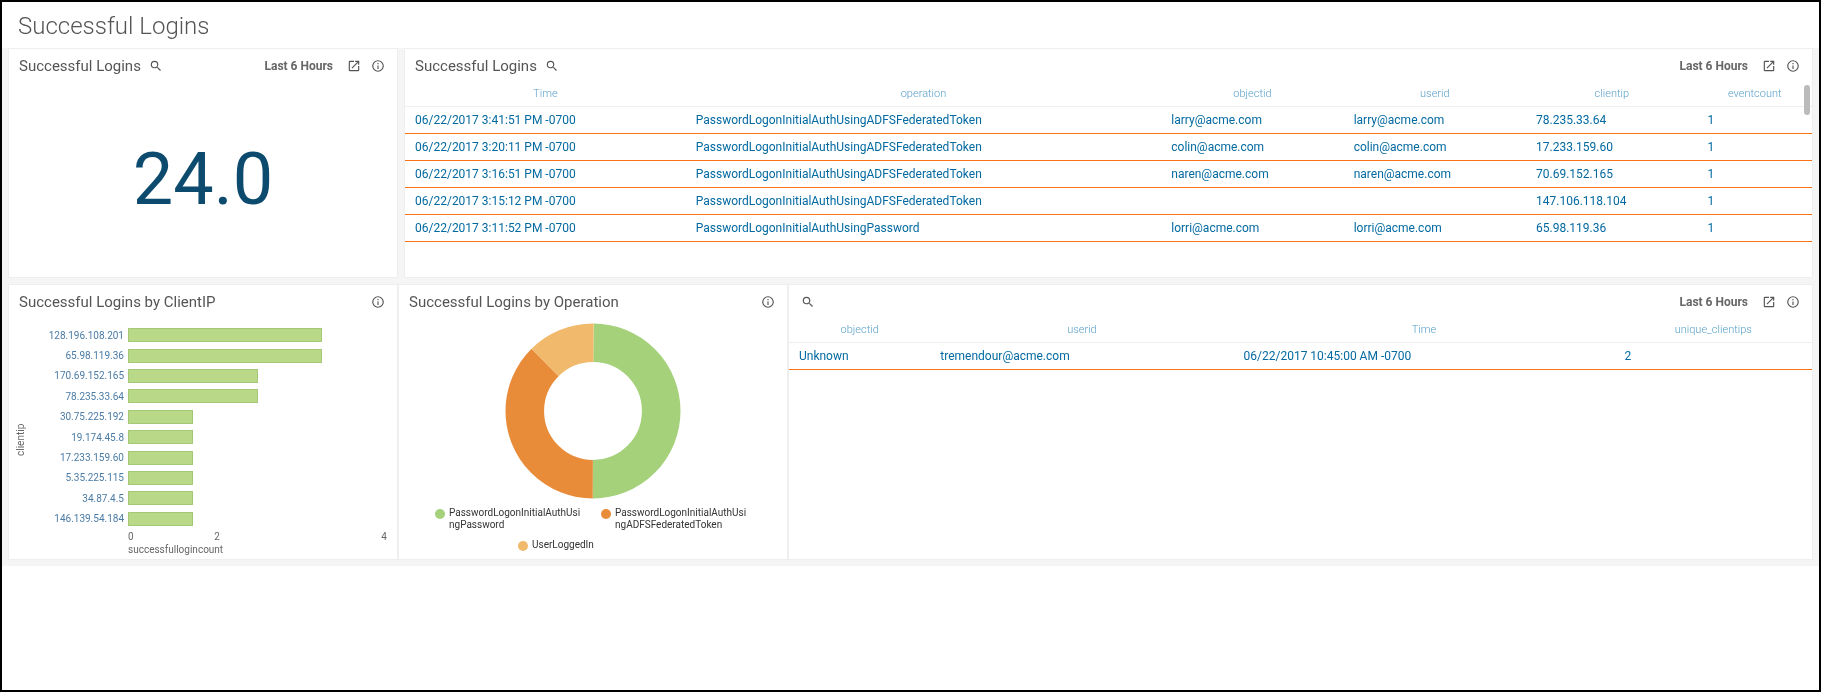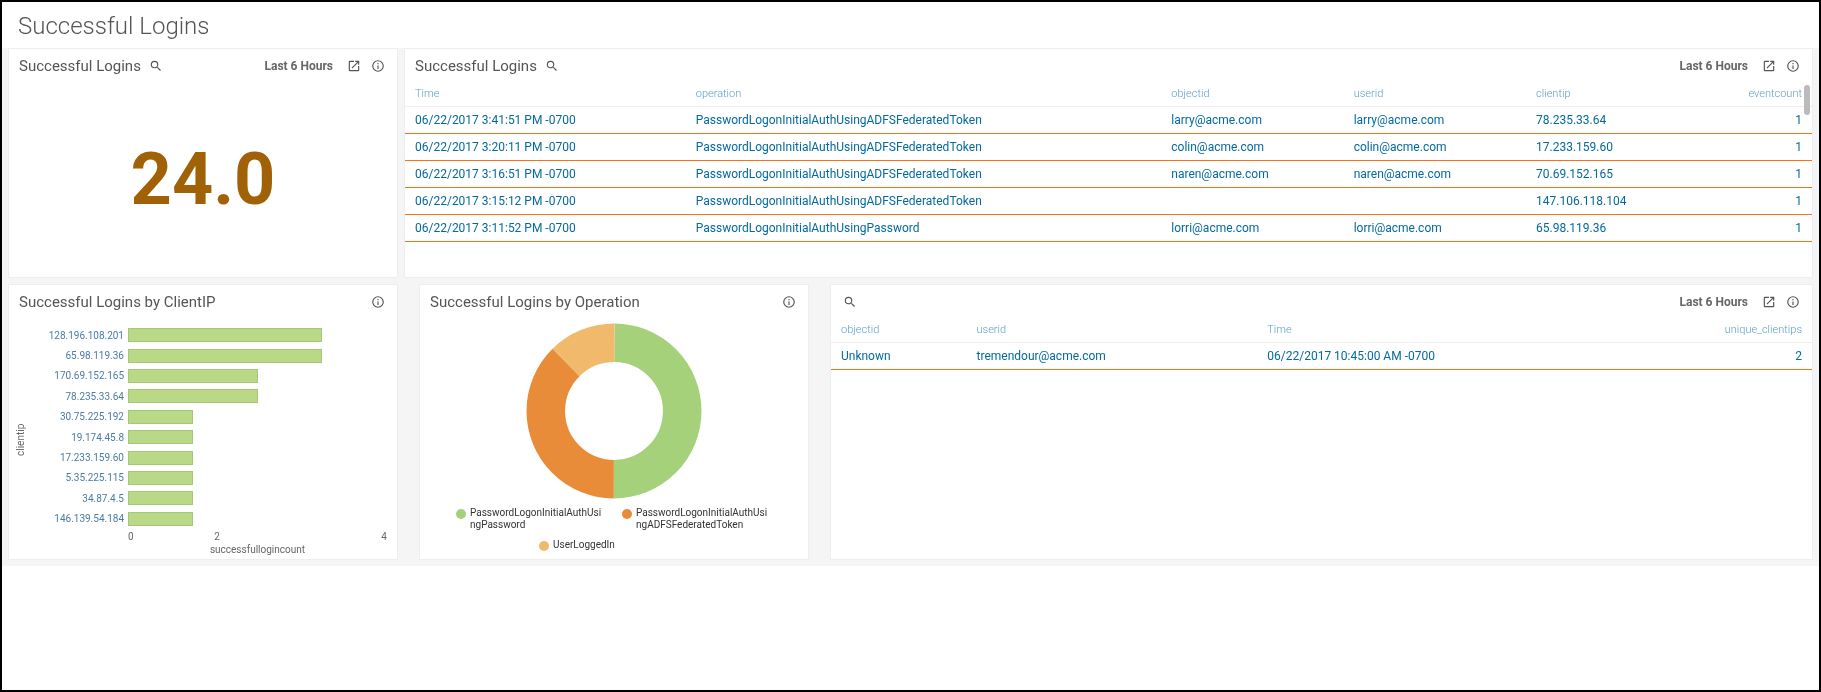--- a/index.html
+++ b/index.html
@@ -53,51 +53,51 @@
     color: #555;
     cursor: pointer;
   }
   .icon-btn svg { width: 14px; height: 14px; fill: currentColor; }
   .big-number {
     flex: 1;
     display: flex;
     align-items: center;
     justify-content: center;
     font-size: 72px;
-    font-weight: 700;
-    color: #a16207;
+    font-weight: 400;
+    color: #0c4a6e;
   }
   
   .table-scroll { flex: 1; overflow-y: auto; position: relative; }
   .scroll-indicator {
     position: absolute; right: 2px; top: 4px; width: 6px; height: 30px;
     background: #bbb; border-radius: 3px;
   }
   table { width: 100%; border-collapse: collapse; font-size: 12px; }
   thead th {
-    text-align: left;
+    text-align: center;
     font-weight: 300;
     color: #5aa0c8;
     padding: 6px 10px;
     font-size: 11px;
     border-bottom: 1px solid #eee;
   }
-  thead th.num, tbody td.num { text-align: right; }
+  thead th.num, tbody td.num { }
   tbody td {
     padding: 6px 10px;
     border-bottom: 1px solid #f97316;
     color: #0369a1;
     white-space: nowrap;
   }
   
   .row2 {
     grid-column: 1 / -1;
     display: grid;
     grid-template-columns: 390px 390px 1fr;
-    gap: 21px;
+    gap: 0;
   }
   
   .barchart {
     flex: 1;
     display: flex;
     padding: 8px 10px 4px 4px;
   }
   .y-axis-label {
     writing-mode: vertical-rl;
     transform: rotate(180deg);
@@ -108,21 +108,21 @@
   }
   .bar-area { flex: 1; display: flex; flex-direction: column; }
   .bars { flex: 1; display: flex; flex-direction: column; justify-content: space-around; position: relative; }
   .bar-row { display: flex; align-items: center; height: 18px; }
   .bar-label { width: 100px; text-align: right; font-size: 10px; color: #4a7ba5; padding-right: 4px; white-space: nowrap; overflow: hidden; }
   .bar-track { flex: 1; height: 14px; background: transparent; position: relative; }
   .bar-fill { height: 100%; background: #b9d989; border: 1px solid #a5c877; }
   .x-axis { display: flex; margin-left: 100px; font-size: 10px; color: #666; padding-top: 2px; }
   .x-tick { flex: 1; text-align: left; }
   .x-tick:last-child { text-align: right; }
-  .x-label { text-align: center; font-size: 10px; color: #666; margin-left: 100px; padding-top: 2px; }
+  .x-label { text-align: left; font-size: 10px; color: #666; margin-left: 100px; padding-top: 2px; }
   
   .donut-wrap { flex: 1; display: flex; flex-direction: column; align-items: center; justify-content: center; padding: 4px 8px 8px 8px; }
   .donut { width: 180px; height: 180px; }
   .legend { display: flex; flex-wrap: wrap; font-size: 10px; color: #333; justify-content: center; gap: 8px 16px; margin-top: 6px; max-width: 340px; }
   .legend-item { display: flex; align-items: flex-start; gap: 4px; width: 150px; }
   .swatch { width: 10px; height: 10px; border-radius: 50%; flex-shrink: 0; margin-top: 2px; }
   .legend-text { word-break: break-all; line-height: 1.2; }
 </style>
 </head>
 <body>

